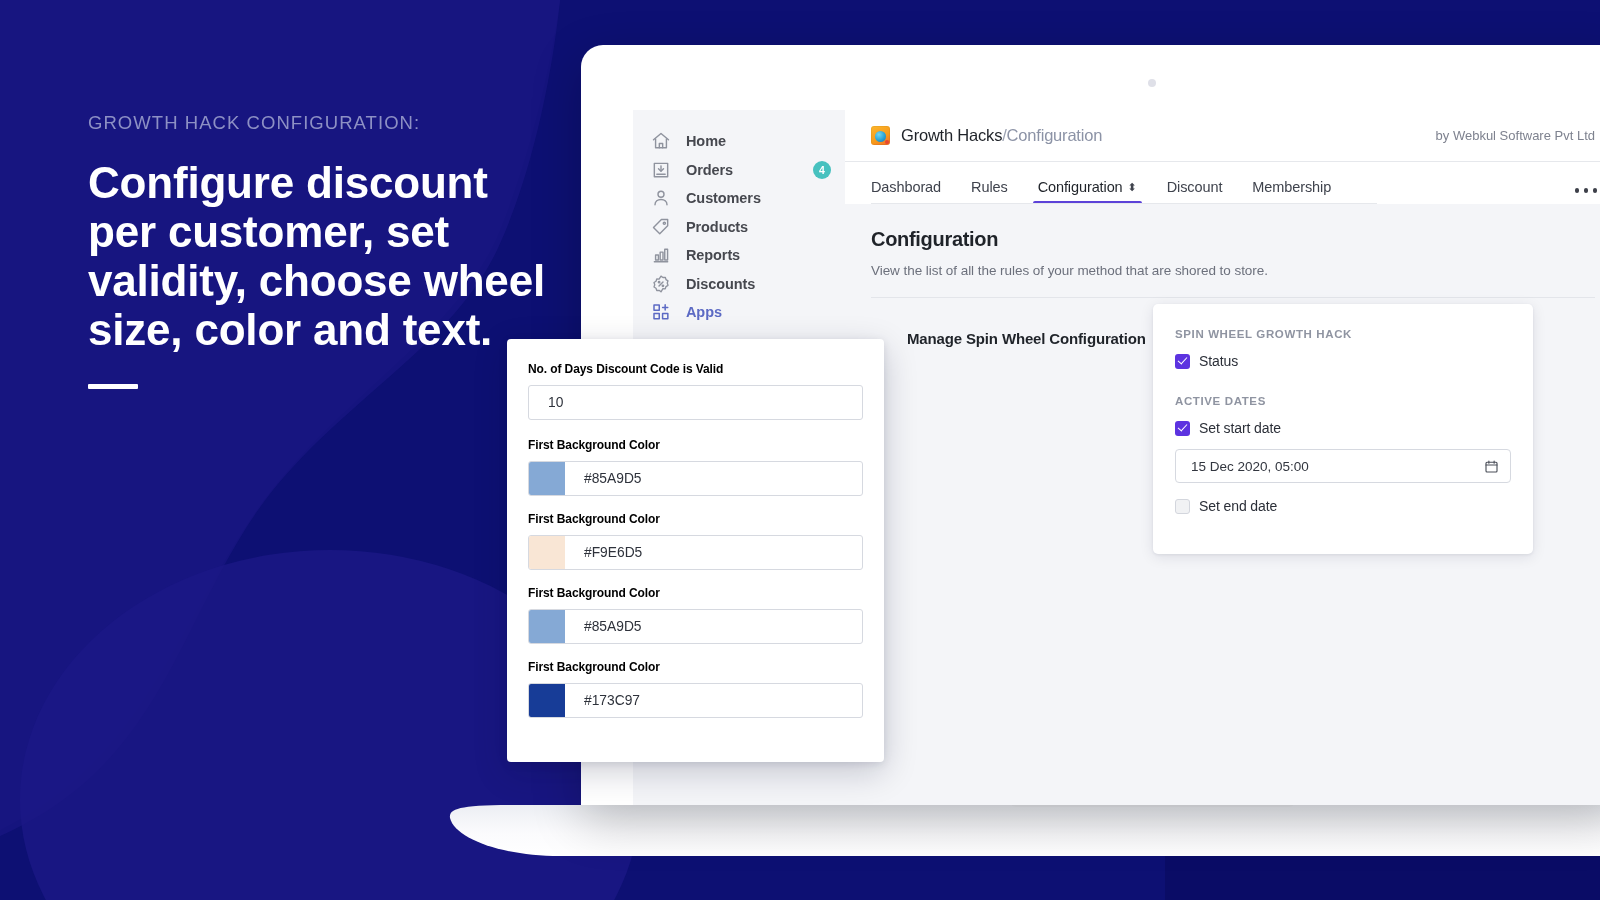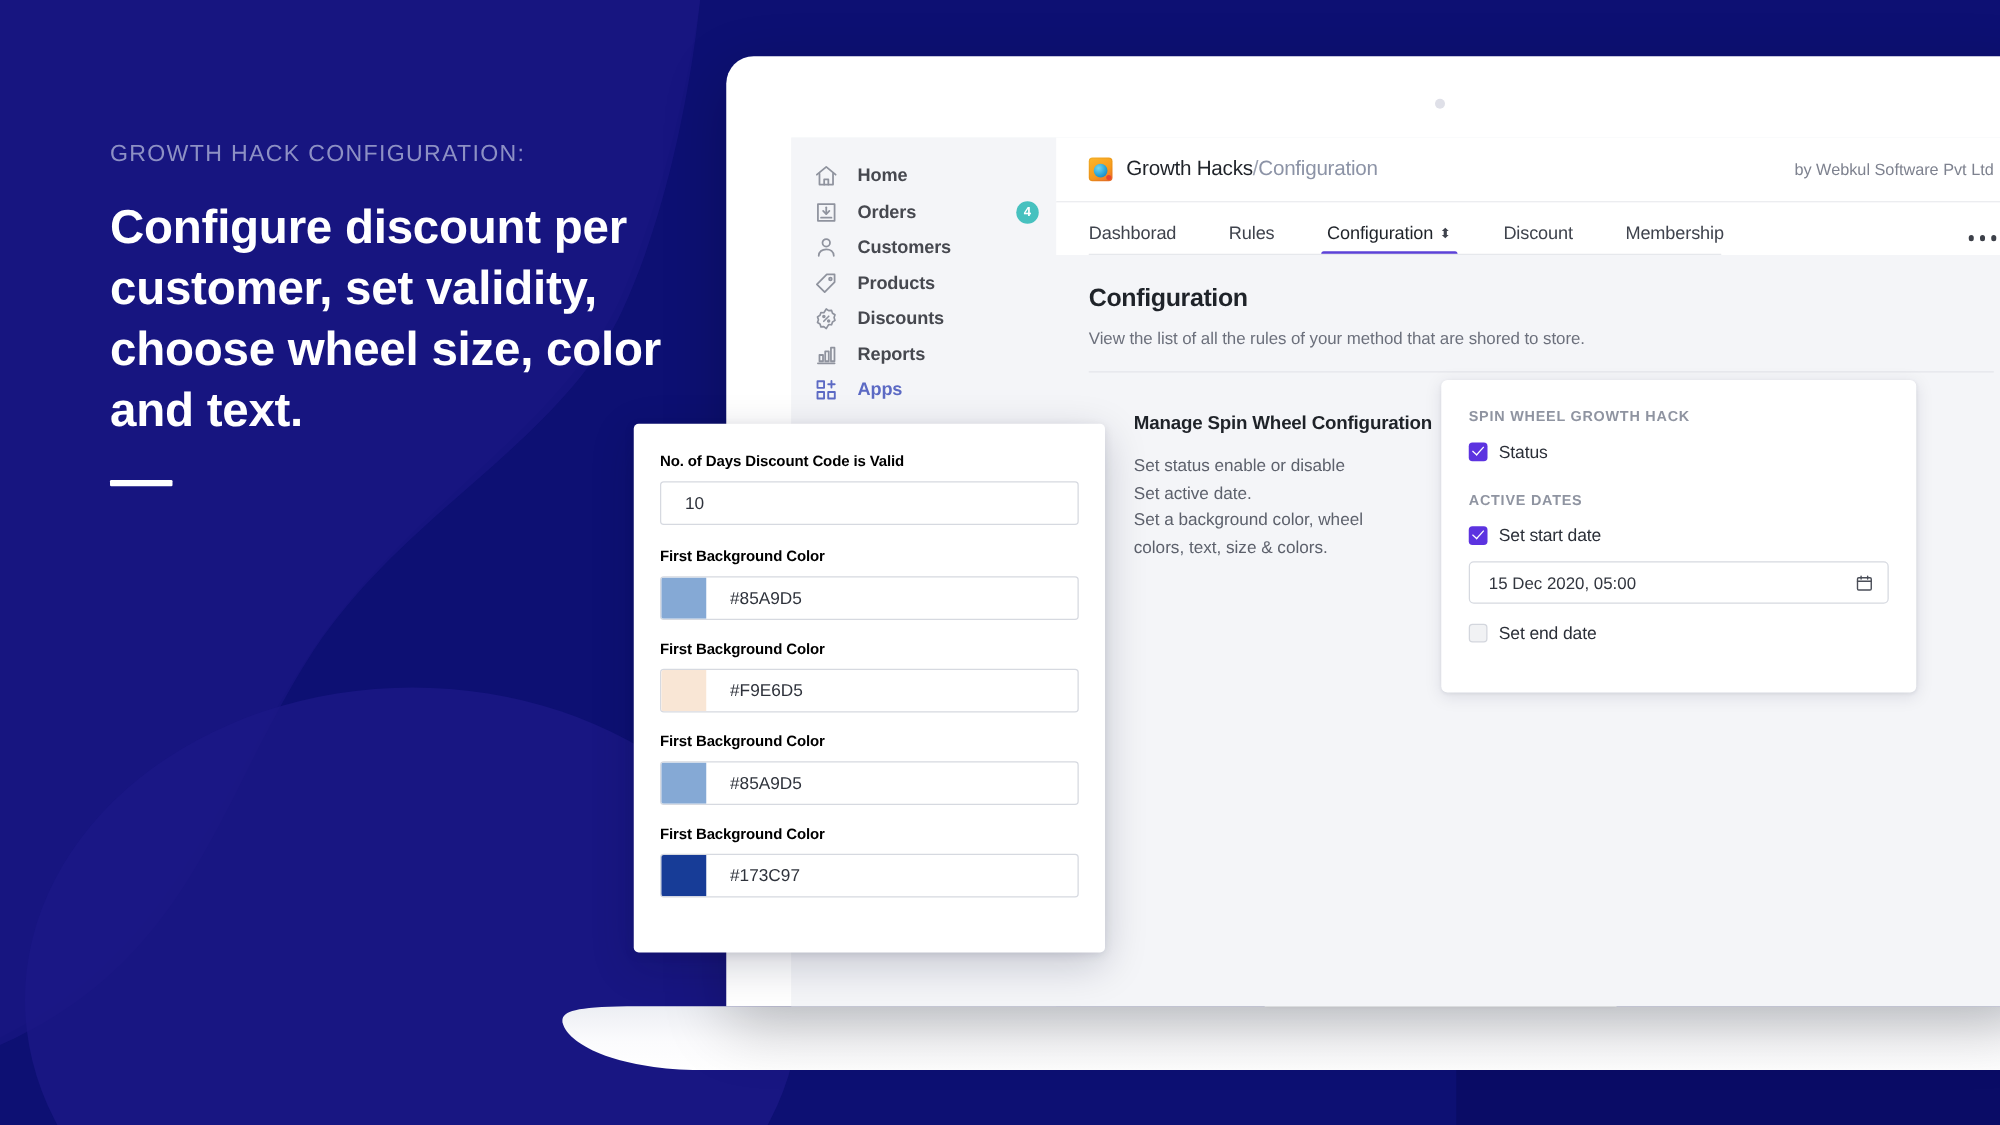--- a/index.html
+++ b/index.html
@@ -13,21 +13,21 @@
   
   #bg-decor { position:absolute; inset:0; z-index:0; }
 
   
   .copy { position:absolute; left:88px; top:112px; z-index:5; width:470px; }
   .eyebrow {
     font-size:18.5px; letter-spacing:1.05px; color:#8d90c4;
     font-weight:400; text-transform:uppercase; white-space:nowrap;
   }
   .headline {
-    margin-top:24px; font-size:38px; line-height:49px; color:#ffffff;
+    margin-top:24px; font-size:44px; line-height:49px; color:#ffffff;
     font-weight:700; letter-spacing:-0.2px;
   }
   .rule { margin-top:30px; width:50px; height:5px; background:#ffffff; border-radius:1px; }
 
   
   #laptop-base { position:absolute; z-index:6; }
   .laptop-shell {
     position:absolute; left:581px; top:45px; width:1040px; height:760px;
     background:#ffffff; border-radius:22px 0 0 0; z-index:7;
     box-shadow:0 16px 50px rgba(0,0,0,.22);
@@ -87,21 +87,21 @@
   .crumb { font-size:16.5px; color:#1f2329; font-weight:400; letter-spacing:-0.2px; }
   .crumb .sep { color:#9aa0b0; }
   .crumb .leaf { color:#8c93a6; }
   .byline { margin-left:auto; font-size:13px; color:#7e828f; }
 
   
   .tabs {
     position:absolute; left:212px; top:52px; right:0; height:42px;
     background:#ffffff; display:flex; align-items:flex-end; padding:0 28px 0 26px;
   }
-  .tabs-inner { display:flex; align-items:flex-start; gap:12px; height:100%; }
+  .tabs-inner { display:flex; align-items:flex-start; gap:0; height:100%; }
   .tab {
     font-size:14.5px; color:#3f434d; padding:0 15px 9px 15px; position:relative;
     display:flex; align-items:flex-end; height:100%; white-space:nowrap; letter-spacing:-0.1px;
   }
   .tab:first-child { padding-left:0; }
   .tab.active { color:#1f2329; }
   .tab.active::after {
     content:""; position:absolute; left:10px; right:10px; bottom:0;
     height:3px; background:#5c42d8; border-radius:2px 2px 0 0;
   }
@@ -248,40 +248,40 @@
           <svg width="20" height="20" viewBox="0 0 24 24" fill="none" stroke="#8f939e" stroke-width="1.7" stroke-linecap="round" stroke-linejoin="round">
             <path d="M12.5 3H20v7.5L10.5 20 3 12.5 12.5 3z"></path>
               <circle cx="16" cy="7.5" r="1.3"></circle>
           </svg>
         </span>
         <span class="nav-label">Products</span>
       </div>
 
       <div class="nav-item">
         <span class="nav-ico">
+          <svg width="20" height="20" viewBox="0 0 24 24" fill="none" stroke="#8f939e" stroke-width="1.7" stroke-linecap="round" stroke-linejoin="round">
+            <path d="M4 20h16"></path>
+              <rect x="5.5" y="12" width="3.4" height="6"></rect>
+              <rect x="11" y="8.5" width="3.4" height="9.5"></rect>
+              <rect x="16.5" y="5" width="3.4" height="13"></rect>
+          </svg>
+        </span>
+        <span class="nav-label">Reports</span>
+      </div>
+
+      <div class="nav-item">
+        <span class="nav-ico">
           <svg width="20" height="20" viewBox="0 0 24 24" fill="none" stroke="#8f939e" stroke-width="1.6" stroke-linecap="round" stroke-linejoin="round">
             <path d="M12 2.6l2.3 1.6 2.8-.2.9 2.7 2.4 1.5-.9 2.7.9 2.7-2.4 1.5-.9 2.7-2.8-.2L12 21.4l-2.3-1.8-2.8.2-.9-2.7-2.4-1.5.9-2.7-.9-2.7 2.4-1.5.9-2.7 2.8.2z"></path>
             <path d="M9.6 14.4l4.8-4.8"></path>
               <circle cx="9.7" cy="9.8" r="0.9"></circle>
               <circle cx="14.3" cy="14.2" r="0.9"></circle>
           </svg>
         </span>
         <span class="nav-label">Discounts</span>
-      </div>
-
-      <div class="nav-item">
-        <span class="nav-ico">
-          <svg width="20" height="20" viewBox="0 0 24 24" fill="none" stroke="#8f939e" stroke-width="1.7" stroke-linecap="round" stroke-linejoin="round">
-            <path d="M4 20h16"></path>
-              <rect x="5.5" y="12" width="3.4" height="6"></rect>
-              <rect x="11" y="8.5" width="3.4" height="9.5"></rect>
-              <rect x="16.5" y="5" width="3.4" height="13"></rect>
-          </svg>
-        </span>
-        <span class="nav-label">Reports</span>
       </div>
 
       <div class="nav-item active">
         <span class="nav-ico">
           <svg width="20" height="20" viewBox="0 0 24 24" fill="none" stroke="#5c6ac4" stroke-width="1.8" stroke-linecap="round" stroke-linejoin="round">
             <rect x="3.6" y="3.6" width="6.3" height="6.3"></rect>
               <rect x="3.6" y="13.9" width="6.3" height="6.3"></rect>
               <rect x="13.9" y="13.9" width="6.3" height="6.3"></rect>
             <path d="M17 3.4v6.2M13.9 6.5h6.2"></path>
           </svg>
@@ -328,26 +328,20 @@
     </div>
 
   <main class="content">
     <h1 class="page-title">Configuration</h1>
     <p class="page-sub">View the list of all the rules of your method that are shored to store.</p>
     <div class="hr"></div>
 
     <div class="two-col">
       <div class="col-left">
         <div class="sec-title">Manage Spin Wheel Configuration</div>
-        <div class="sec-body">
-          <div>Set status enable or disable</div>
-          <div>Set active date.</div>
-          <div>Set a background color, wheel</div>
-          <div>colors, text, size &amp; colors.</div>
-        </div>
       </div>
     </div>
   </main>
 
 </div>
 
 <section class="card">
   <div class="caps">SPIN WHEEL GROWTH HACK</div>
 
   <div class="chk-row">

